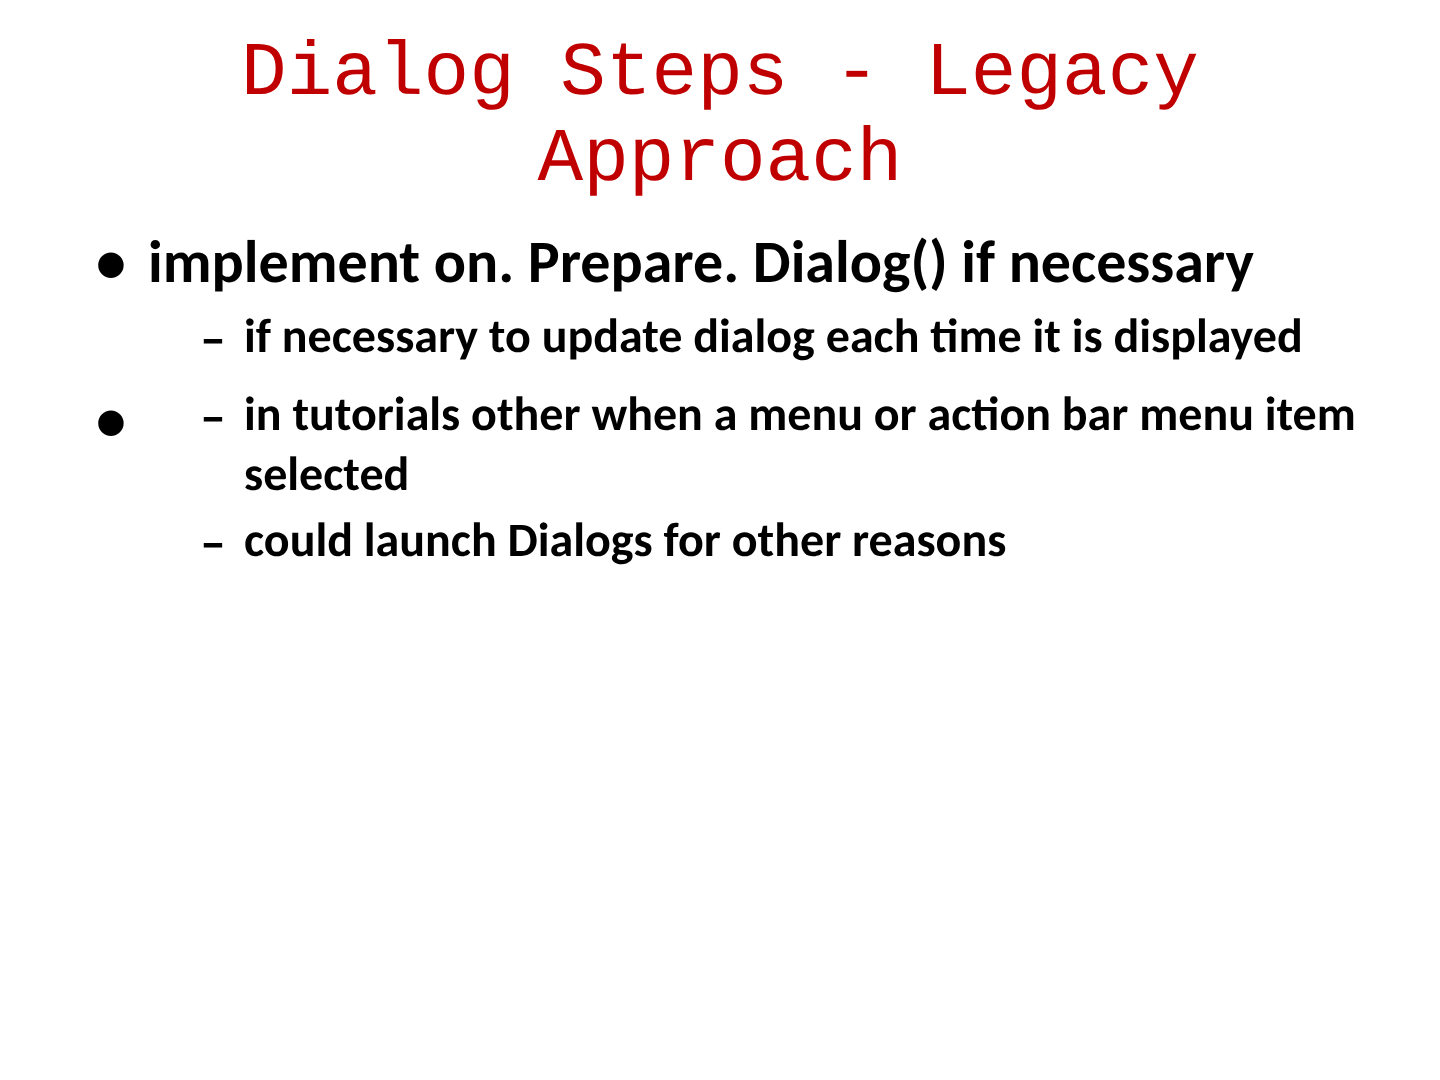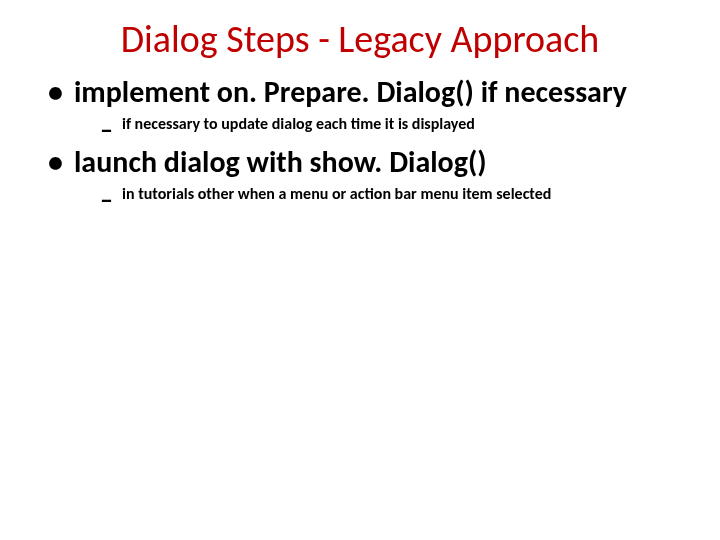--- a/index.html
+++ b/index.html
@@ -17,20 +17,21 @@
     width: 720px;
     height: 540px;
     padding: 16px 40px 24px 40px;
   }
   .title {
     text-align: center;
     font-size: 38px;
     font-weight: 400;
     margin: 0 0 12px 0;
     letter-spacing: 0;
+    font-family: Liberation Mono, monospace;
   }
   ul.level1 {
     list-style: none;
     margin: 0;
     padding: 0;
     font-weight: bold;
   }
   ul.level1 > li {
     position: relative;
     font-size: 30px;
@@ -46,21 +47,21 @@
     font-size: 30px;
     line-height: 1.2;
   }
   ul.level2 {
     list-style: none;
     margin: 4px 0 10px 0;
     padding: 0;
   }
   ul.level2 > li {
     position: relative;
-    font-size: 16px;
+    font-size: 24px;
     line-height: 1.22;
     padding-left: 48px;
     margin-bottom: 4px;
   }
   ul.level2 > li::before {
     content: "–";
     position: absolute;
     left: 26px;
     top: 0;
     font-size: 26px;
@@ -74,19 +75,19 @@
   <h1 class="title" style="color:#c00000">Dialog Steps - Legacy Approach</h1>
 
   <ul class="level1">
     <li>
       <span>implement on. Prepare. Dialog() if necessary</span>
       <ul class="level2">
         <li><span>if necessary to update dialog each time it is displayed</span></li>
       </ul>
     </li>
     <li>
-      <span>launch dialog with show. Dialog()</span>
       <ul class="level2">
         <li><span>in tutorials other when a menu or action bar menu item selected</span></li>
+        <li><span>could launch Dialogs for other reasons</span></li>
       </ul>
     </li>
   </ul>
 </div>
 
 </body></html>

